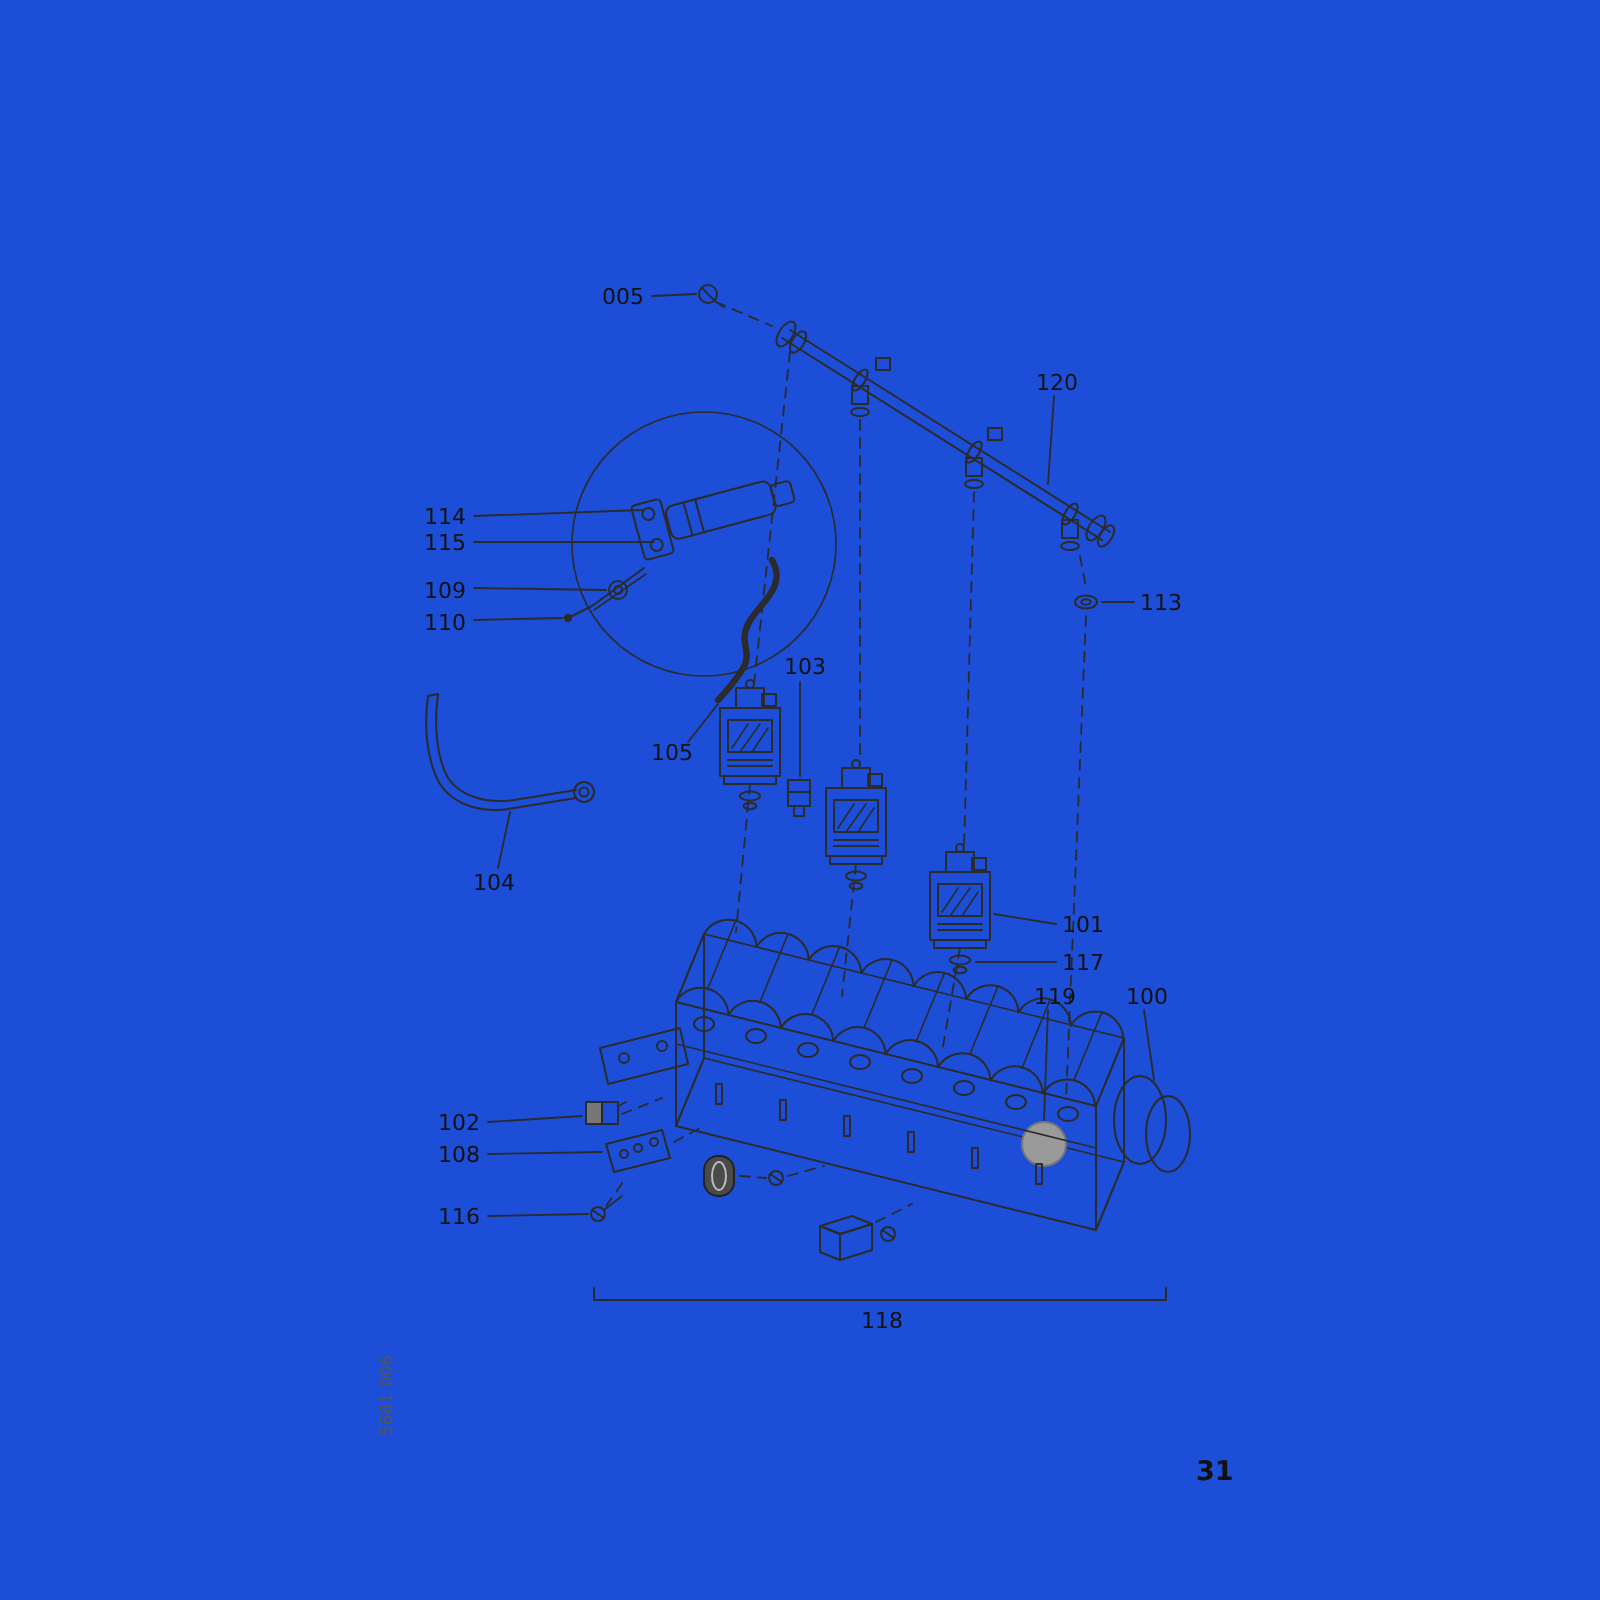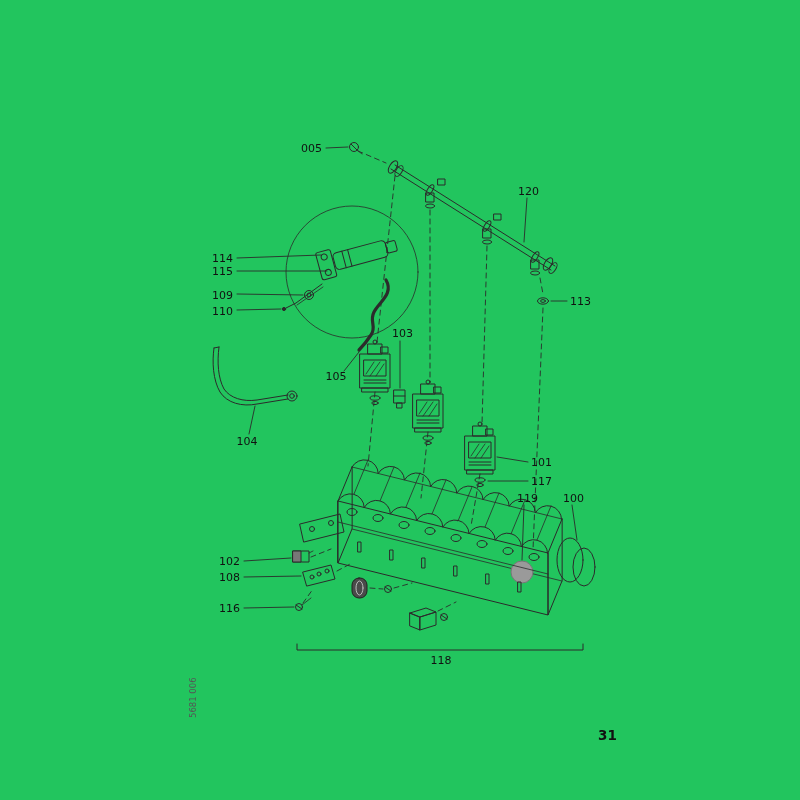--- a/index.html
+++ b/index.html
@@ -1,16 +1,16 @@
 <!DOCTYPE html>
 <html><head>
 <meta charset="utf-8">
 <style>
   html,body{margin:0;padding:0;background:#fff;}
-  .page{position:relative;width:800px;height:800px;background:#22c55e;overflow:hidden;}
+  .page{position:relative;width:800px;height:800px;background:#1d4ed8;overflow:hidden;}
   svg{position:absolute;left:0;top:0;font-family:"DejaVu Sans",sans-serif;}
   .lbl{font-size:11px;fill:#111;stroke:none;}
   .pagenum{font-size:13.5px;font-weight:bold;fill:#111;stroke:none;}
   .doccode{font-size:8.5px;fill:#555;stroke:none;}
   .lead{stroke-width:0.9;}
   .dash{stroke-width:0.9;stroke-dasharray:5 4;}
   .thin{stroke-width:0.8;}
   .cable{stroke-width:3.2;}
 </style>
 </head>

